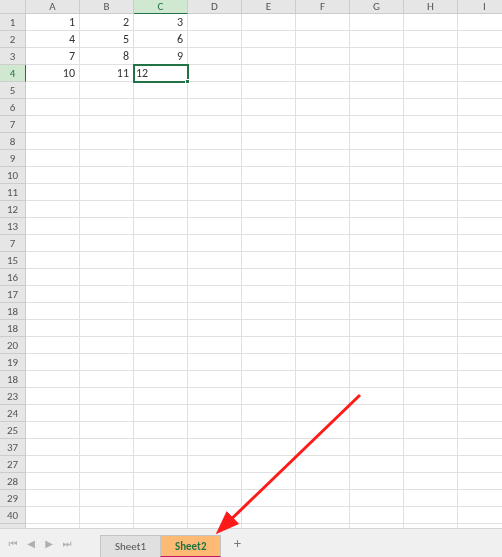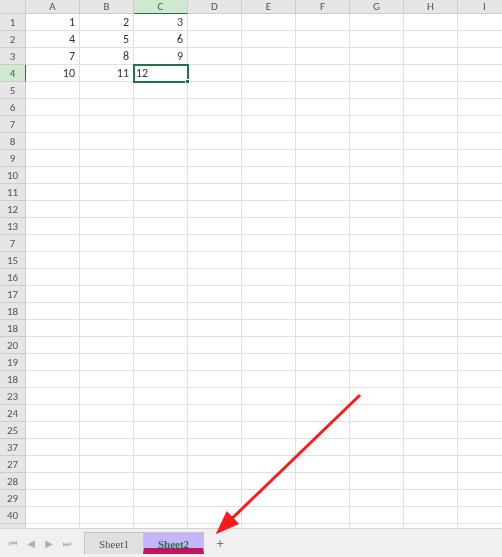--- a/index.html
+++ b/index.html
@@ -131,43 +131,42 @@
       height: 20px;
       display: flex;
       align-items: center;
       justify-content: center;
       color: #b0b0b0;
       font-size: 10px;
       cursor: default;
     }
     .tabs {
       display: flex;
-      align-items: center;
+      align-items: flex-end;
       height: 100%;
-      margin-left: 4px;
-      font-family: Liberation Serif, serif;
+      margin-left: 20px;
     }
     .tab {
       height: 22px;
       padding: 0 14px;
       background: #e0e0e0;
       border: 1px solid #c4c4c4;
       border-bottom: none;
       font-size: 11px;
       color: #555;
       line-height: 22px;
       margin-right: -1px;
       cursor: pointer;
       position: relative;
     }
     .tab.active {
-      background: #c4b5fd;
+      background: #fdba74;
       color: #217346;
       font-weight: bold;
-      border-bottom: 6px solid #be185d;
+      border-bottom: 1px solid #be185d;
       z-index: 1;
     }
     .add-tab {
       width: 26px;
       height: 22px;
       display: flex;
       align-items: center;
       justify-content: center;
       color: #777;
       font-size: 14px;

